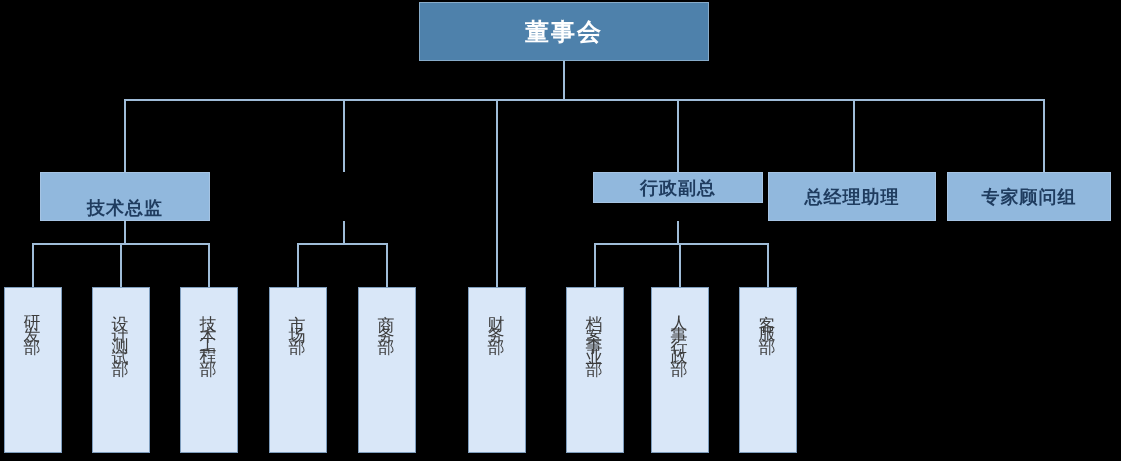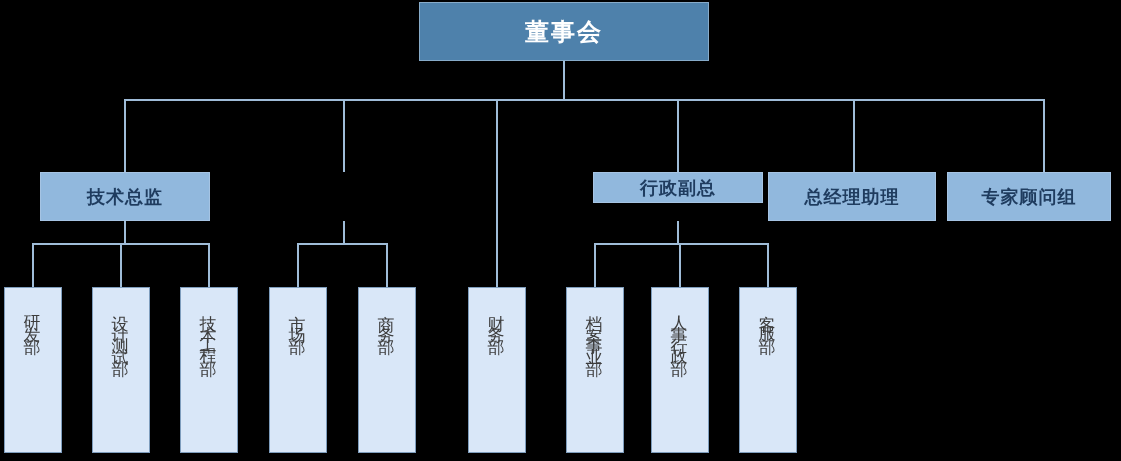--- a/index.html
+++ b/index.html
@@ -72,21 +72,21 @@
   <div class="line" style="left:677px;top:221px;width:2px;height:23px;"></div>
   <div class="line" style="left:594px;top:243px;width:175px;height:2px;"></div>
   <div class="line" style="left:594px;top:245px;width:2px;height:42px;"></div>
   <div class="line" style="left:679px;top:245px;width:2px;height:42px;"></div>
   <div class="line" style="left:767px;top:245px;width:2px;height:42px;"></div>
 
   <div class="node root" style="left:419px;top:2px;width:290px;height:59px;">
     <span>董事会</span>
   </div>
 
-  <div class="node manager" style="left:40px;top:172px;width:170px;height:49px;">
+  <div class="node manager" style="left:40px;top:172px;width:170px;height:49px;align-items:flex-end;">
     <span>技术总监</span>
   </div>
   <div class="node manager" style="left:593px;top:172px;width:170px;height:31px;">
     <span>行政副总</span>
   </div>
   <div class="node manager" style="left:768px;top:172px;width:168px;height:49px;">
     <span>总经理助理</span>
   </div>
   <div class="node manager" style="left:947px;top:172px;width:164px;height:49px;">
     <span>专家顾问组</span>

